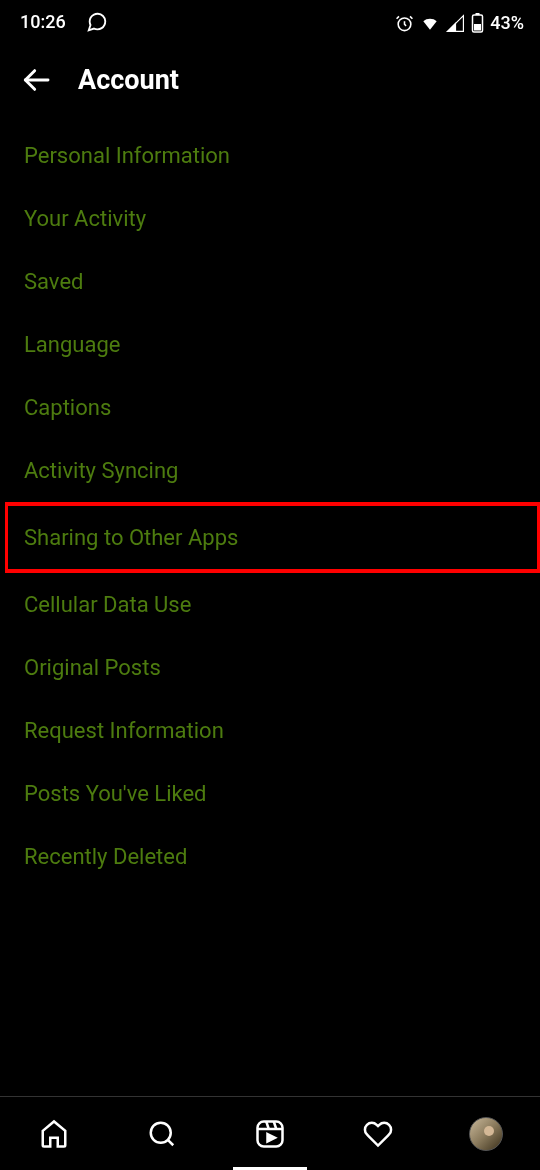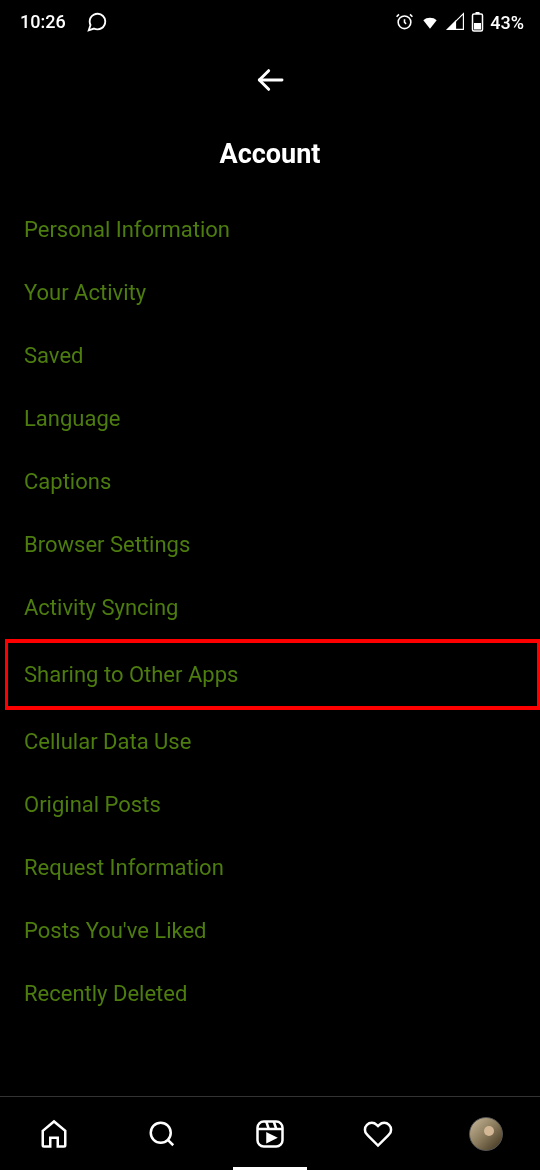--- a/index.html
+++ b/index.html
@@ -24,29 +24,28 @@
       height: 40px;
       font-size: 18px;
       font-weight: 500;
     }
     .status-left {
       display: flex;
       gap: 20px;
     }
     .status-right {
       display: flex;
-      align-items: flex-start;
+      align-items: flex-end;
       gap: 6px;
     }
     .header {
       display: flex;
       align-items: center;
       padding: 24px 20px 28px 20px;
-      gap: 42px;
-      flex-direction: column;
+      gap: 26px;
     }
     .back-arrow {
       width: 32px;
       height: 32px;
       display: flex;
       align-items: center;
       justify-content: center;
     }
     .page-title {
       font-size: 27px;
@@ -168,21 +167,20 @@
   </div>
   <div class="page-title">Account</div>
 </div>
 
 <div class="menu-list">
   <div class="menu-item">Personal Information</div>
   <div class="menu-item">Your Activity</div>
   <div class="menu-item">Saved</div>
   <div class="menu-item">Language</div>
   <div class="menu-item">Captions</div>
-  <div class="menu-item">Browser Settings</div>
   <div class="menu-item">Activity Syncing</div>
   <div class="menu-item highlighted">Sharing to Other Apps</div>
   <div class="menu-item">Cellular Data Use</div>
   <div class="menu-item">Original Posts</div>
   <div class="menu-item">Request Information</div>
   <div class="menu-item">Posts You've Liked</div>
   <div class="menu-item">Recently Deleted</div>
 </div>
 
 <div class="bottom-nav">

